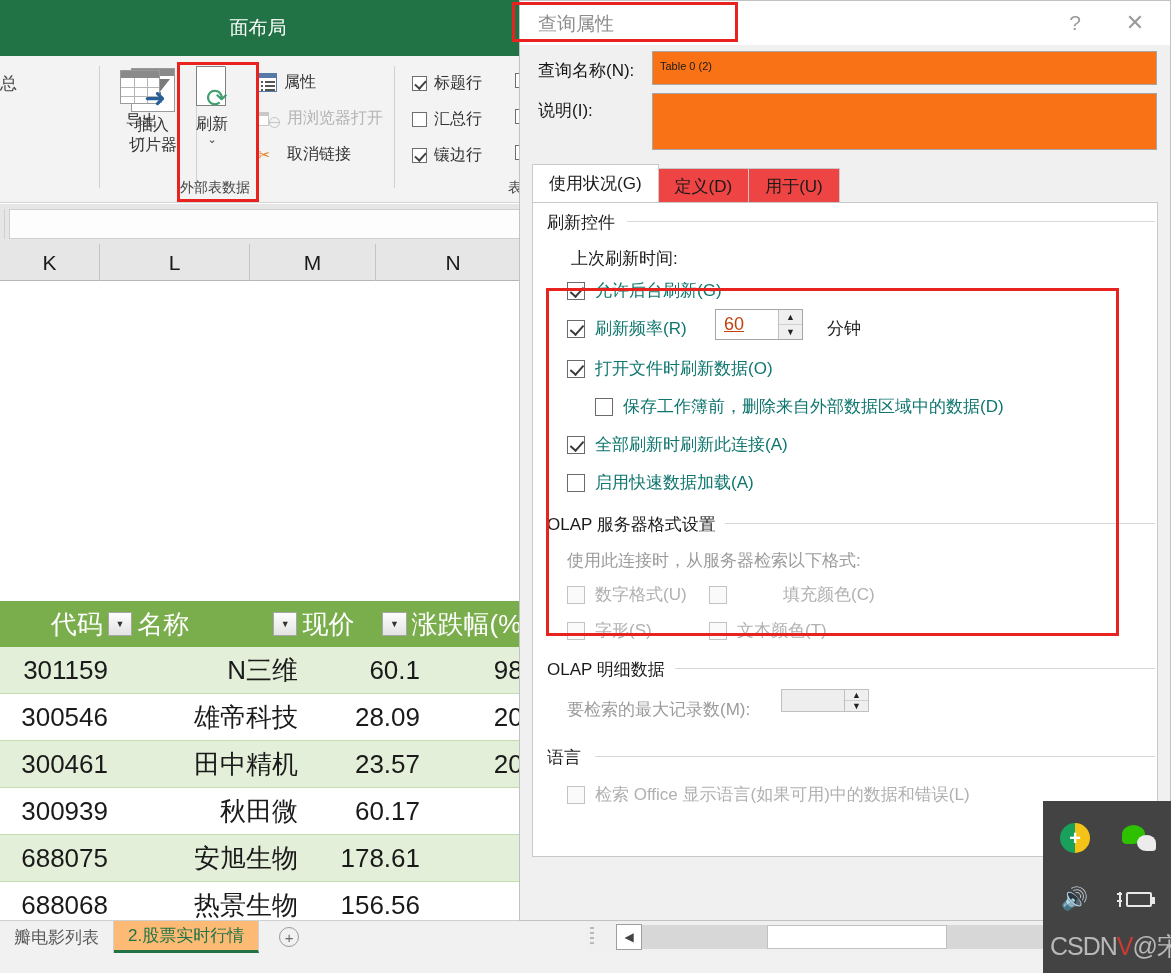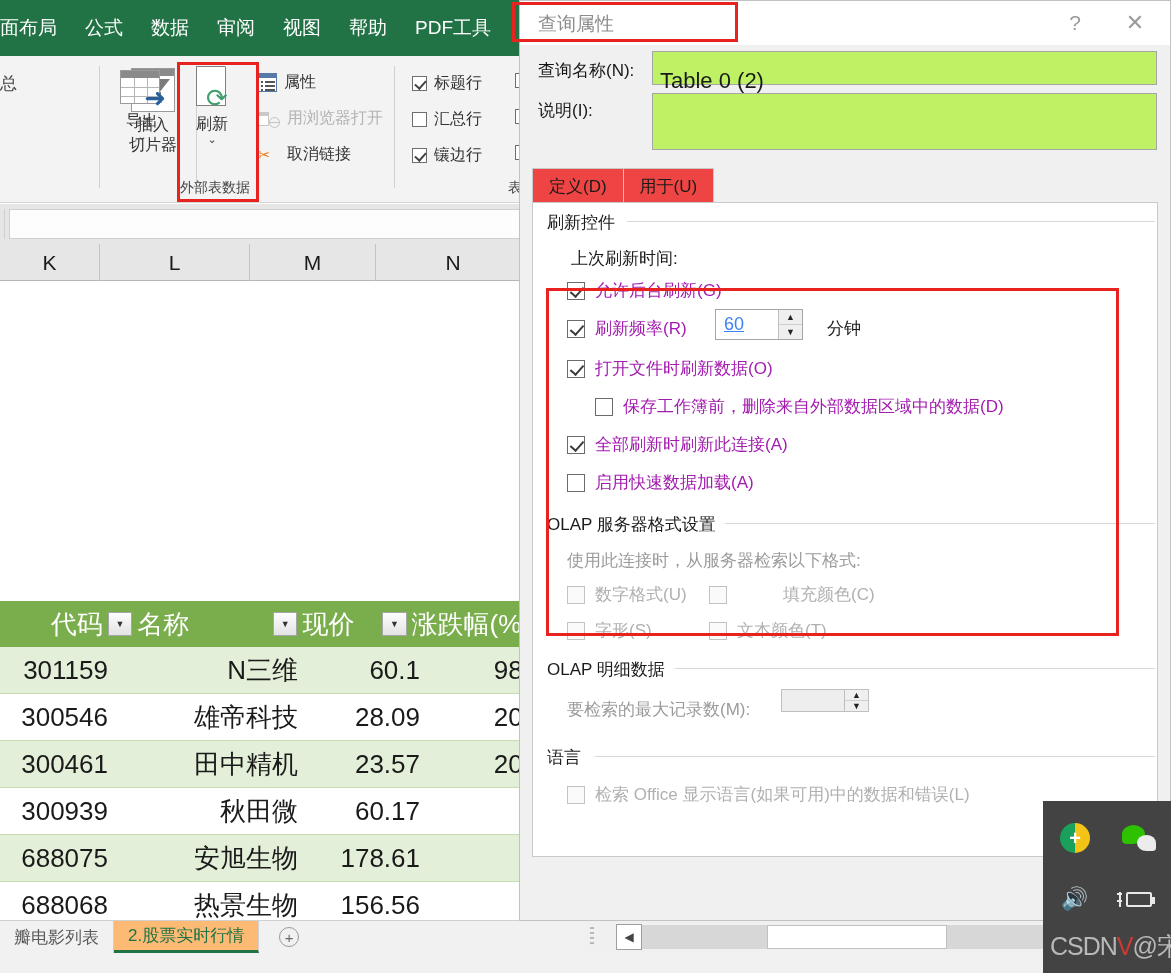--- a/index.html
+++ b/index.html
@@ -11,21 +11,21 @@
   }
   #root { position: relative; width: 1171px; height: 973px; }
 
   
   #excel { position: absolute; inset: 0; background: #ffffff; }
 
   
   .ribbon-tabs {
     position: absolute; left: 0; top: 0; width: 530px; height: 56px;
     background: #217346; color: #ffffff;
-    display: flex; align-items: center;
+    display: flex; align-items: center; flex-direction: column;
   }
   .ribbon-tab {
     font-size: 19px; color: #ffffff; white-space: nowrap;
     padding: 0 14px; line-height: 56px;
   }
   .ribbon-tab:first-child { padding-left: 0; }
 
   
   .ribbon-body {
     position: absolute; left: 0; top: 56px; width: 530px; height: 147px;
@@ -157,46 +157,46 @@
   }
   .dlg-title-bar { position: absolute; left: 0; top: 0; right: 0; height: 44px; background: #ffffff; }
   .dlg-title { position: absolute; left: 18px; top: 10px; font-size: 19px; color: #8c8c8c; }
   .dlg-help { position: absolute; right: 78px; top: 8px; width: 34px; height: 28px; color: #9b9b9b;
       font-size: 21px; display:flex; align-items:center; justify-content:center; }
   .dlg-close { position: absolute; right: 18px; top: 8px; width: 34px; height: 28px; color: #9b9b9b;
       font-size: 22px; display:flex; align-items:center; justify-content:center; }
 
   .dlg-field-label { position: absolute; font-size: 17px; color: #161616; white-space: nowrap; }
   .dlg-input {
-    position: absolute; background: #bef264; border: 1px solid #a6a6a6;
-    font-size: 22px; color: #1a1a1a; padding: 16px 7px;
+    position: absolute; background: #f97316; border: 1px solid #a6a6a6;
+    font-size: 11px; color: #1a1a1a; padding: 8px 7px;
     font-family: "Liberation Sans", "DejaVu Sans", sans-serif;
   }
 
   .tabs-row { position: absolute; left: 12px; top: 165px; height: 36px; display: flex; align-items: flex-end; }
   .dtab { height: 34px; line-height: 36px; padding: 0 16px; font-size: 17px; color: #1a1a1a;
       background: #ef4444; border: 1px solid #c9c9c9; border-bottom: none; margin-right: -1px; }
   .dtab.active { background: #ffffff; height: 38px; line-height: 38px; border-color: #c9c9c9; position: relative; z-index: 2; }
   .tab-panel { position: absolute; left: 12px; top: 201px; right: 12px; height: 655px; background: #ffffff; border: 1px solid #c9c9c9; }
 
   .gbox-title { position: absolute; font-size: 17px; color: #1a1a1a; background: #ffffff; padding-right: 8px; white-space: nowrap; }
   .gbox-line { position: absolute; height: 1px; background: #d8d8d8; }
 
   .dchk { position: absolute; display: flex; align-items: center; white-space: nowrap; }
   .dchk .bx { width: 18px; height: 18px; border: 1px solid #6b6b6b; background: #fff; position: relative; flex: none; margin-right: 10px; }
   .dchk .bx.on::after { content:""; position:absolute; left:5px; top:1px; width:6px; height:11px;
       border: solid #3a3a3a; border-width: 0 2px 2px 0; transform: rotate(42deg); }
-  .dchk .tx { font-size: 17px; color: #a21caf; }
+  .dchk .tx { font-size: 17px; color: #0f766e; }
   .dchk.dis .bx { border-color: #c3c3c3; background: #fafafa; }
   .dchk.dis .tx { color: #b0b0b0; }
 
   .dtext { position: absolute; font-size: 17px; white-space: nowrap; }
 
   .spin { position: absolute; display: flex; border: 1px solid #a6a6a6; background: #ffffff; }
-  .spin .val { font-size: 18px; color: #3b82f6; padding: 4px 8px; width: 62px; text-decoration: underline; }
+  .spin .val { font-size: 18px; color: #c2410c; padding: 4px 8px; width: 62px; text-decoration: underline; }
   .spin .btns { width: 24px; border-left: 1px solid #bfbfbf; background: #efefef; display: flex; flex-direction: column; }
   .spin .btns div { flex: 1; display: flex; align-items: center; justify-content: center; font-size: 9px; color: #222; }
   .spin .btns div:first-child { border-bottom: 1px solid #cfcfcf; }
   .spin.dis { border-color: #c0c0c0; background: #eeeeee; }
 
   .dlg-footer { position: absolute; left: 0; top: 856px; right: 0; bottom: 0; background: #f0f0f0; }
   .ok-btn { position: absolute; left: 382px; top: 18px; width: 126px; height: 40px;
       background: #d9d9d9; border: 2px solid #0a7fd4; font-size: 19px; color: #1a1a1a;
       display:flex; align-items:center; justify-content:center;
       font-family: "Liberation Sans", "DejaVu Sans", sans-serif; }
@@ -439,20 +439,21 @@
       <div class="dlg-close">✕</div>
     </div>
 
     <div class="dlg-field-label" style="left:18px; top:58px;">查询名称(N):</div>
     <div class="dlg-input" style="left:132px; top:50px; width:505px; height:34px;">Table 0 (2)</div>
 
     <div class="dlg-field-label" style="left:18px; top:98px;">说明(I):</div>
     <div class="dlg-input" style="left:132px; top:92px; width:505px; height:57px;"></div>
 
     <div class="tabs-row">
+      <div class="dtab active">使用状况(G)</div>
       <div class="dtab">定义(D)</div>
       <div class="dtab">用于(U)</div>
     </div>
 
     <div class="tab-panel">
 
       <div class="gbox-title" style="left:14px; top:8px;">刷新控件</div>
       <div class="gbox-line" style="left:94px; top:18px; width:528px;"></div>
 
       <div class="dtext" style="left:38px; top:44px; color:#1a1a1a;">上次刷新时间:</div>

